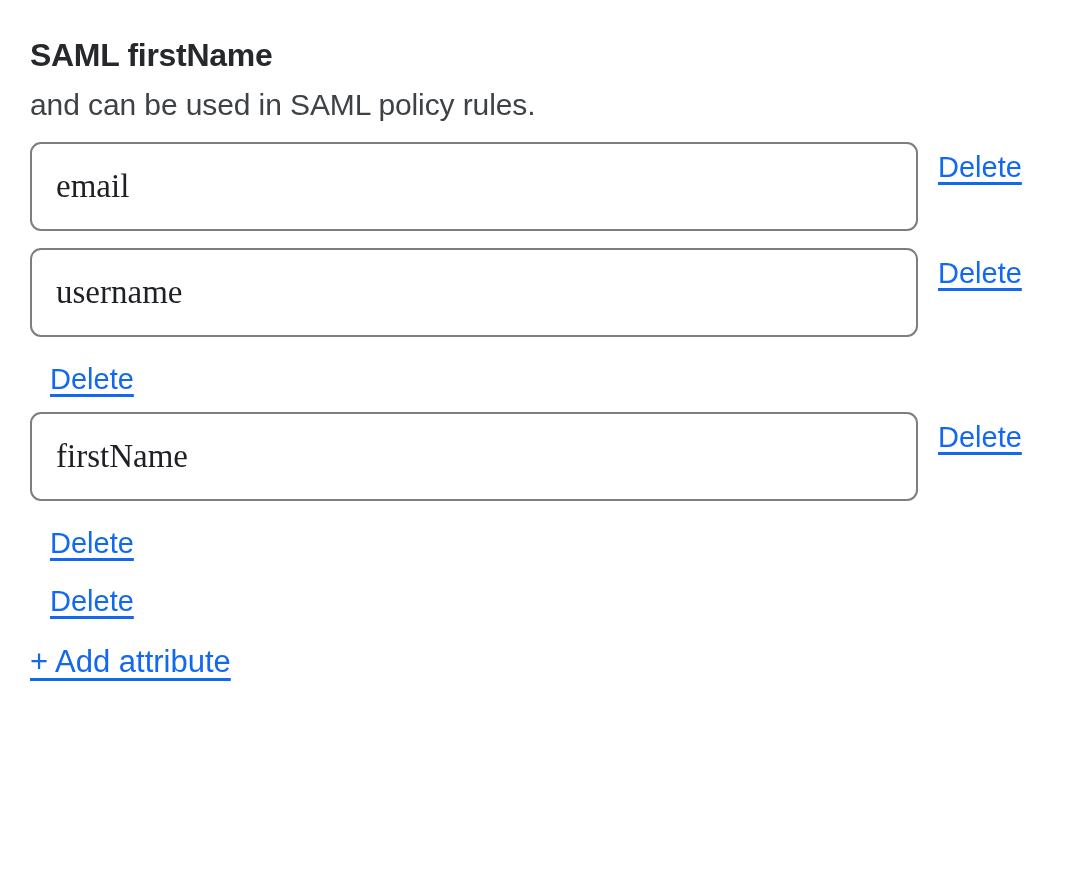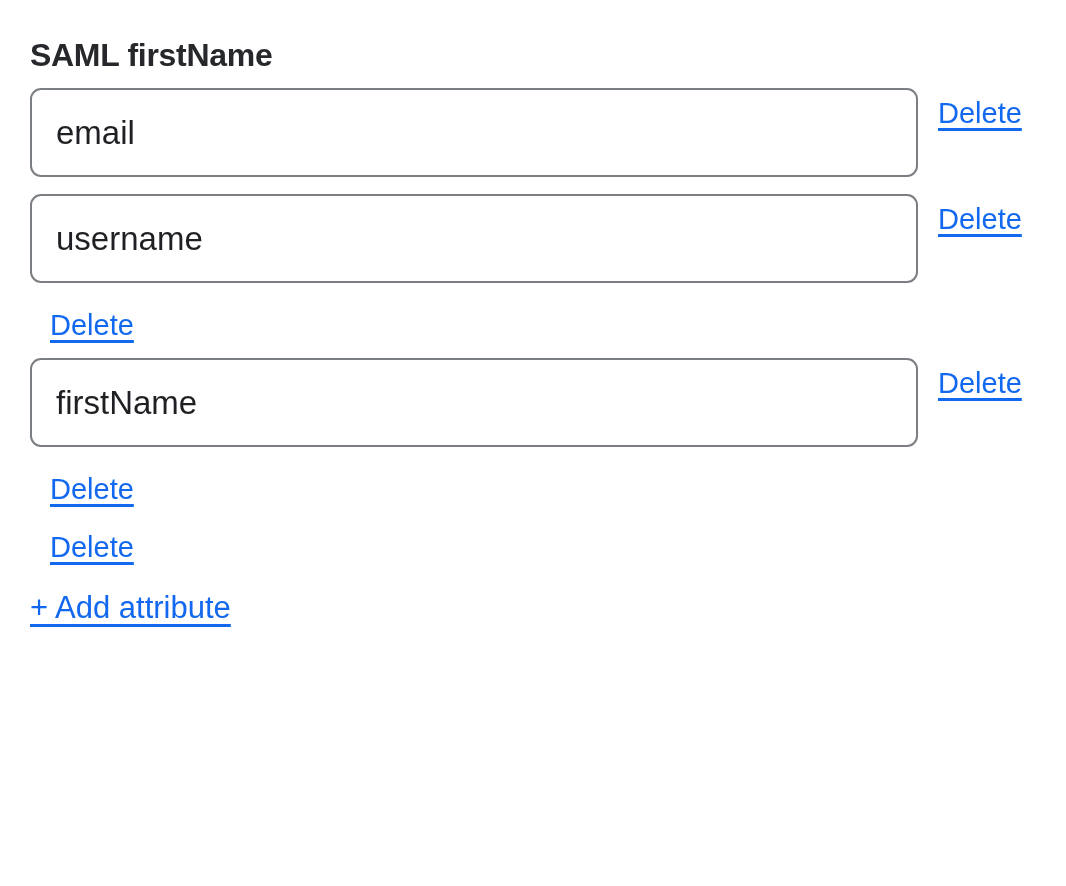--- a/index.html
+++ b/index.html
@@ -34,21 +34,21 @@
     display: flex;
     align-items: flex-start;
     margin-bottom: 17px;
   }
   .attr-input {
     width: 888px;
     height: 89px;
     border: 2px solid #7b7e82;
     border-radius: 11px;
     background: #ffffff;
-    font-family: Liberation Sans, sans-serif;
+    font-family: Liberation Serif, serif;
     font-size: 33px;
     color: #1e2023;
     padding: 0 24px;
     outline: none;
   }
   .delete-link {
     margin-left: 20px;
     margin-top: 9px;
     font-size: 29px;
     line-height: 32px;
@@ -71,20 +71,21 @@
   }
 </style>
 </head>
 <body>
 
 <div class="container">
 
   <h1 class="page-title">SAML firstName</h1>
 
   <div class="description">
+    <div>and can be used in SAML policy rules.</div>
   </div>
 
   <div class="rows">
 
     <div class="attr-row">
       <input class="attr-input" type="text" value="email" style="">
       <a class="delete-link" href="#">Delete</a>
     </div>
 
     <div class="attr-row">

